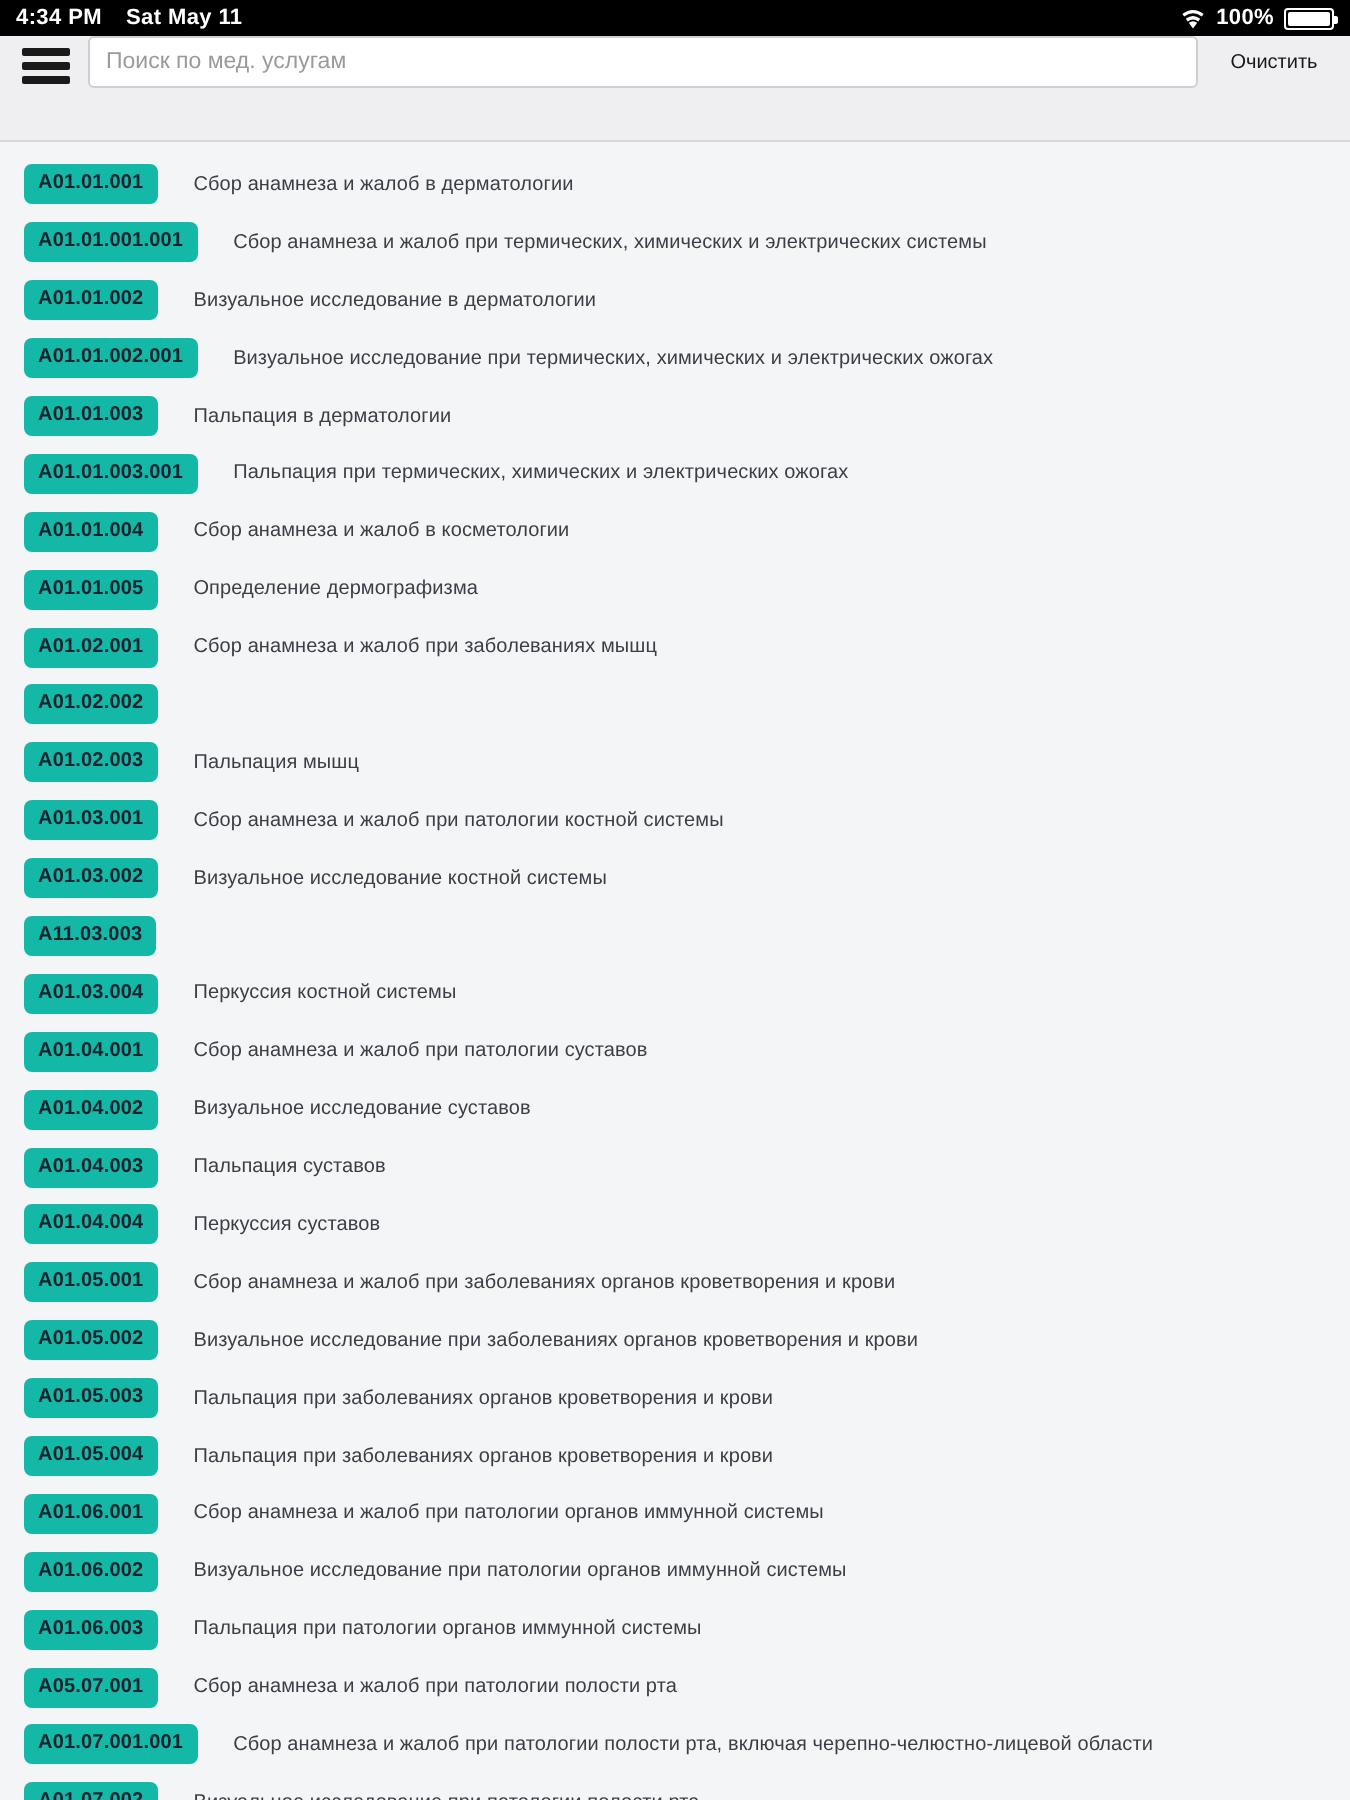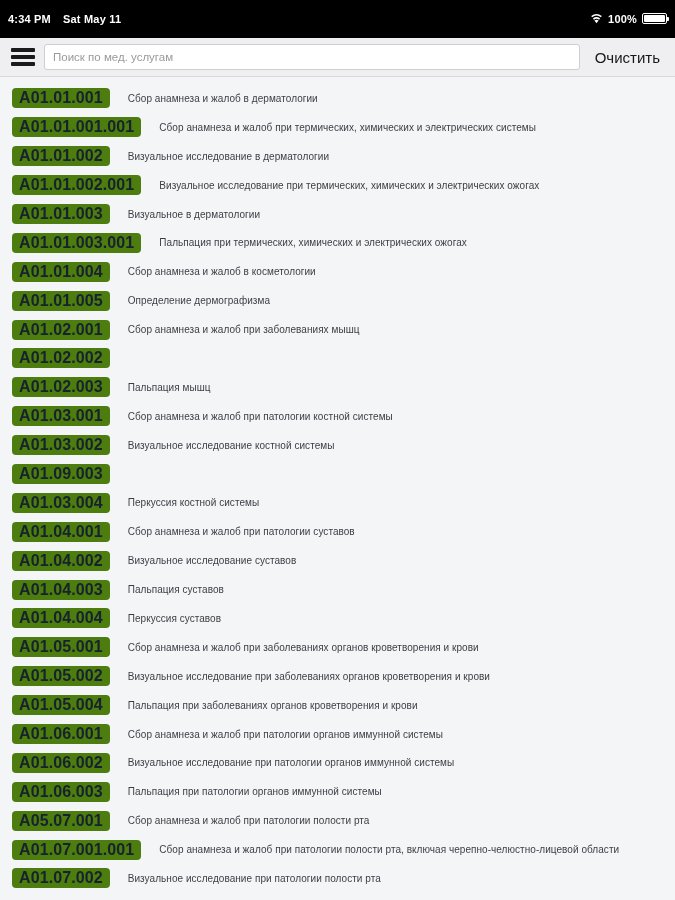--- a/index.html
+++ b/index.html
@@ -15,33 +15,34 @@
     -webkit-font-smoothing: antialiased;
   }
 
   
   .status-bar {
     height: 18px;
     background: #000000;
     color: #ffffff;
     display: flex;
     align-items: center;
-    padding: 10px 8px;
+    padding: 0 8px;
     font-size: 11px;
     font-weight: bold;
     letter-spacing: 0.2px;
   }
   .status-left {
     display: flex;
     align-items: center;
     gap: 12px;
   }
   .status-right {
     margin-left: auto;
     display: flex;
+    align-items: center;
     gap: 5px;
   }
   .wifi-icon {
     display: inline-block;
     width: 13px;
     height: 11px;
     position: relative;
   }
   .wifi-icon svg { display: block; }
   .battery-icon {
@@ -67,25 +68,24 @@
   .battery-fill {
     display: block;
     height: 100%;
     width: 100%;
     background: #ffffff;
     border-radius: 1px;
   }
 
   
   .toolbar {
-    height: 39px;
+    height: 53px;
     background: #efeff1;
     border-bottom: 1px solid #d8d8da;
     display: flex;
-    align-items: center;
     padding: 0 6px;
     box-sizing: border-box;
   }
   .menu-button {
     width: 34px;
     height: 30px;
     display: flex;
     flex-direction: column;
     justify-content: center;
     align-items: center;
@@ -124,21 +124,21 @@
     padding: 0;
   }
   .search-field input::placeholder {
     color: #9a9a9e;
   }
   .clear-button {
     flex: 0 0 auto;
     min-width: 64px;
     height: 27px;
     padding: 0 9px;
-    font-size: 15px;
+    font-size: 10px;
     color: #18181a;
     background: #efeff1;
     border: 0;
     border-radius: 4px;
     cursor: pointer;
     font-family: "Liberation Sans", sans-serif;
     text-align: center;
     line-height: 27px;
     white-space: nowrap;
   }
@@ -152,23 +152,23 @@
     box-sizing: border-box;
   }
   .list-row {
     height: 28.9px;
     display: flex;
     align-items: center;
     padding-left: 12px;
     box-sizing: border-box;
   }
   .code-chip {
-    background: #4d7c0f;
+    background: #14b8a6;
     color: #16222e;
-    font-size: 16px;
+    font-size: 10px;
     font-weight: bold;
     letter-spacing: 0.1px;
     border-radius: 4px;
     padding: 4px 7px 4px 7px;
     white-space: nowrap;
     line-height: 12px;
     flex: 0 0 auto;
   }
   .row-title {
     font-size: 10px;
@@ -227,21 +227,21 @@
     <div class="list-row">
       <span class="code-chip">A01.01.002</span>
       <span class="row-title">Визуальное исследование в дерматологии</span>
     </div>
     <div class="list-row">
       <span class="code-chip">A01.01.002.001</span>
       <span class="row-title">Визуальное исследование при термических, химических и электрических ожогах</span>
     </div>
     <div class="list-row">
       <span class="code-chip">A01.01.003</span>
-      <span class="row-title">Визуальное в дерматологии</span>
+      <span class="row-title">Пальпация в дерматологии</span>
     </div>
     <div class="list-row">
       <span class="code-chip">A01.01.003.001</span>
       <span class="row-title">Пальпация при термических, химических и электрических ожогах</span>
     </div>
     <div class="list-row">
       <span class="code-chip">A01.01.004</span>
       <span class="row-title">Сбор анамнеза и жалоб в косметологии</span>
     </div>
     <div class="list-row">
@@ -261,21 +261,21 @@
     </div>
     <div class="list-row">
       <span class="code-chip">A01.03.001</span>
       <span class="row-title">Сбор анамнеза и жалоб при патологии костной системы</span>
     </div>
     <div class="list-row">
       <span class="code-chip">A01.03.002</span>
       <span class="row-title">Визуальное исследование костной системы</span>
     </div>
     <div class="list-row">
-      <span class="code-chip">A01.09.003</span>
+      <span class="code-chip">A11.03.003</span>
     </div>
     <div class="list-row">
       <span class="code-chip">A01.03.004</span>
       <span class="row-title">Перкуссия костной системы</span>
     </div>
     <div class="list-row">
       <span class="code-chip">A01.04.001</span>
       <span class="row-title">Сбор анамнеза и жалоб при патологии суставов</span>
     </div>
     <div class="list-row">
@@ -292,20 +292,24 @@
     </div>
     <div class="list-row">
       <span class="code-chip">A01.05.001</span>
       <span class="row-title">Сбор анамнеза и жалоб при заболеваниях органов кроветворения и крови</span>
     </div>
     <div class="list-row">
       <span class="code-chip">A01.05.002</span>
       <span class="row-title">Визуальное исследование при заболеваниях органов кроветворения и крови</span>
     </div>
     <div class="list-row">
+      <span class="code-chip">A01.05.003</span>
+      <span class="row-title">Пальпация при заболеваниях органов кроветворения и крови</span>
+    </div>
+    <div class="list-row">
       <span class="code-chip">A01.05.004</span>
       <span class="row-title">Пальпация при заболеваниях органов кроветворения и крови</span>
     </div>
     <div class="list-row">
       <span class="code-chip">A01.06.001</span>
       <span class="row-title">Сбор анамнеза и жалоб при патологии органов иммунной системы</span>
     </div>
     <div class="list-row">
       <span class="code-chip">A01.06.002</span>
       <span class="row-title">Визуальное исследование при патологии органов иммунной системы</span>

